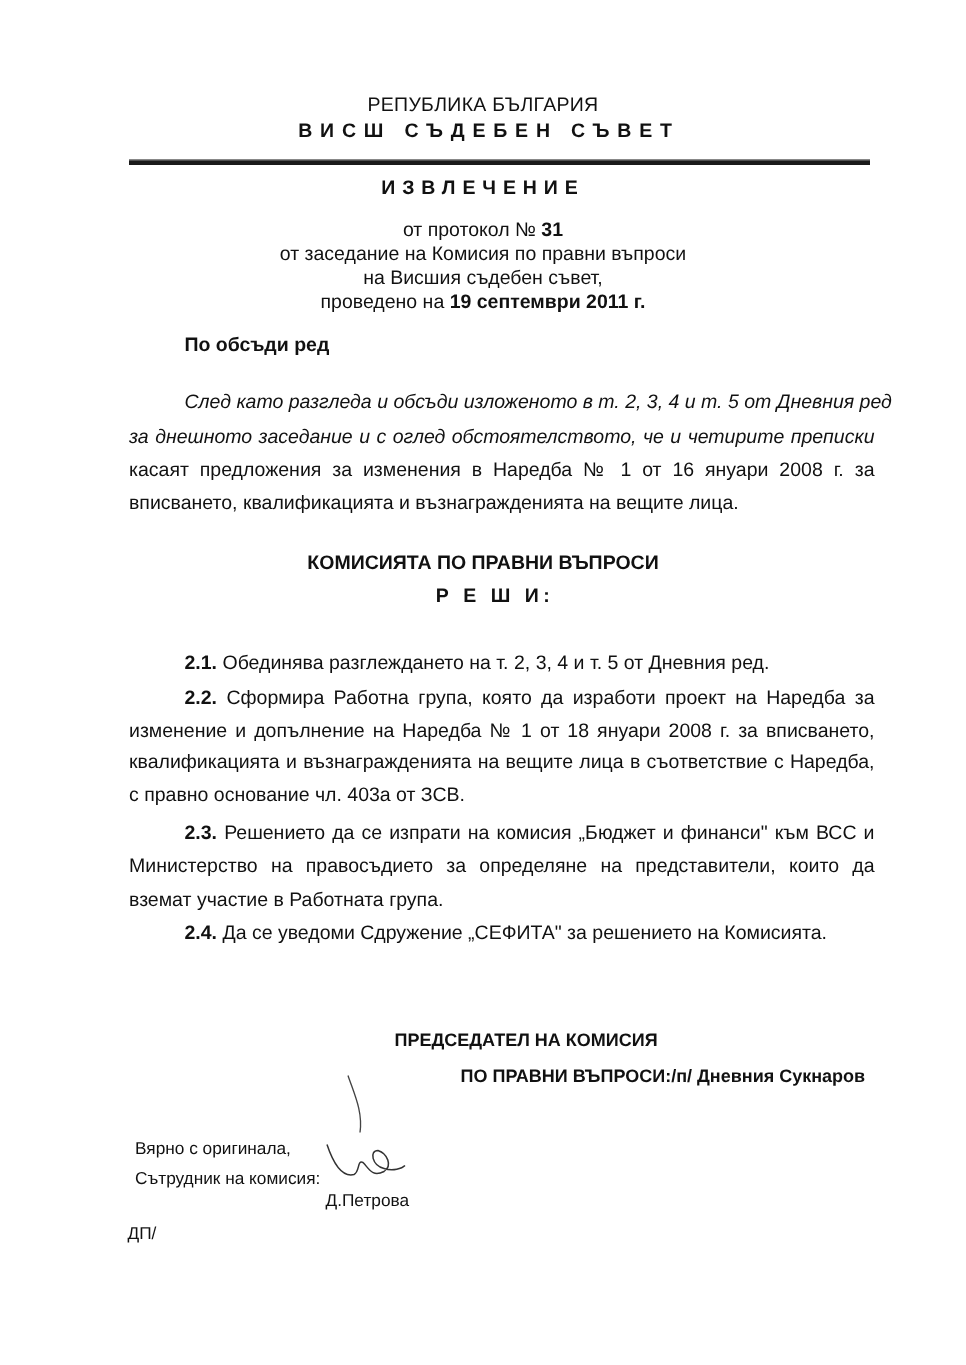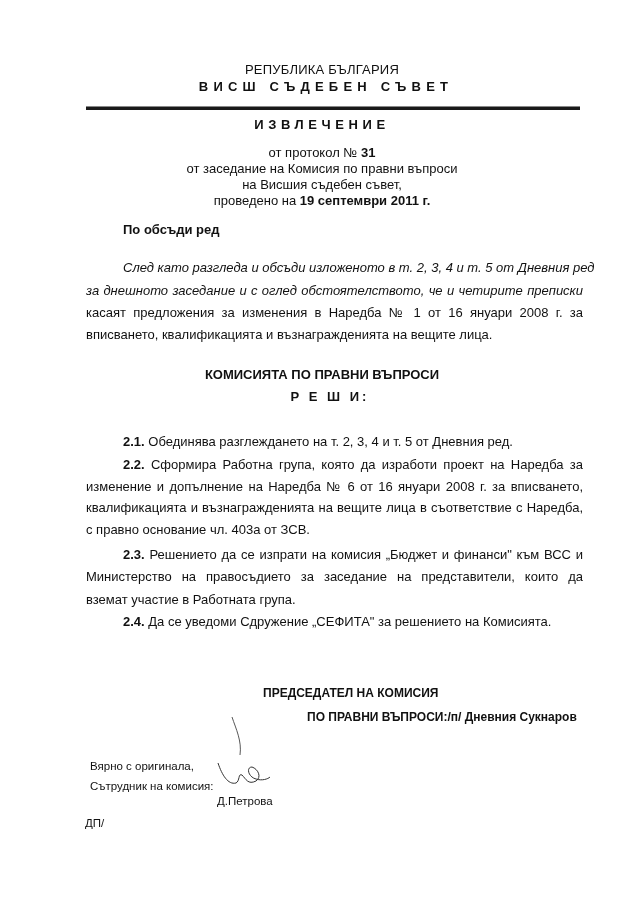--- a/index.html
+++ b/index.html
@@ -59,26 +59,26 @@
   </div>
 
   <div class="abs center comm">КОМИСИЯТА ПО ПРАВНИ ВЪПРОСИ</div>
   <div class="abs center reshi">Р Е Ш И:</div>
 
   <div>
 
     <div class="just last" style="top:434px; left:123px; width:460px;"><b>2.1.</b> <span>Обединява разглеждането на т. 2, 3, 4 и т. 5 от Дневния ред.</span></div>
 
     <div class="just" style="top:457px; left:123px; width:460px;"><b>2.2.</b> <span>Сформира Работна група, която да изработи проект на Наредба за</span></div>
-    <div class="just" style="top:479px;">изменение и допълнение на Наредба № 6 от 16 януари 2008 г. за вписването,</div>
+    <div class="just" style="top:479px;">изменение и допълнение на Наредба № 1 от 18 януари 2008 г. за вписването,</div>
     <div class="just" style="top:500px;">квалификацията и възнагражденията на вещите лица в съответствие с Наредба,</div>
     <div class="just last" style="top:522px;">с правно основание чл. 403а от ЗСВ.</div>
 
     <div class="just" style="top:547px; left:123px; width:460px;"><b>2.3.</b> <span>Решението да се изпрати на комисия „Бюджет и финанси" към ВСС и</span></div>
-    <div class="just" style="top:569px;">Министерство на правосъдието за заседание на представители, които да</div>
+    <div class="just" style="top:569px;">Министерство на правосъдието за определяне на представители, които да</div>
     <div class="just last" style="top:592px;">вземат участие в Работната група.</div>
 
     <div class="just last" style="top:614px; left:123px; width:460px;"><b>2.4.</b> <span>Да се уведоми Сдружение „СЕФИТА" за решението на Комисията.</span></div>
   </div>
 
   <div class="abs sig1">ПРЕДСЕДАТЕЛ НА КОМИСИЯ</div>
   <div class="abs sig2">ПО ПРАВНИ ВЪПРОСИ:/п/ Дневния Сукнаров</div>
 
   <svg class="signature" viewBox="0 0 70 80">
     <path d="M22 2 C 26 14, 32 26, 30 40" stroke="#444" stroke-width="0.9" fill="none"></path>

